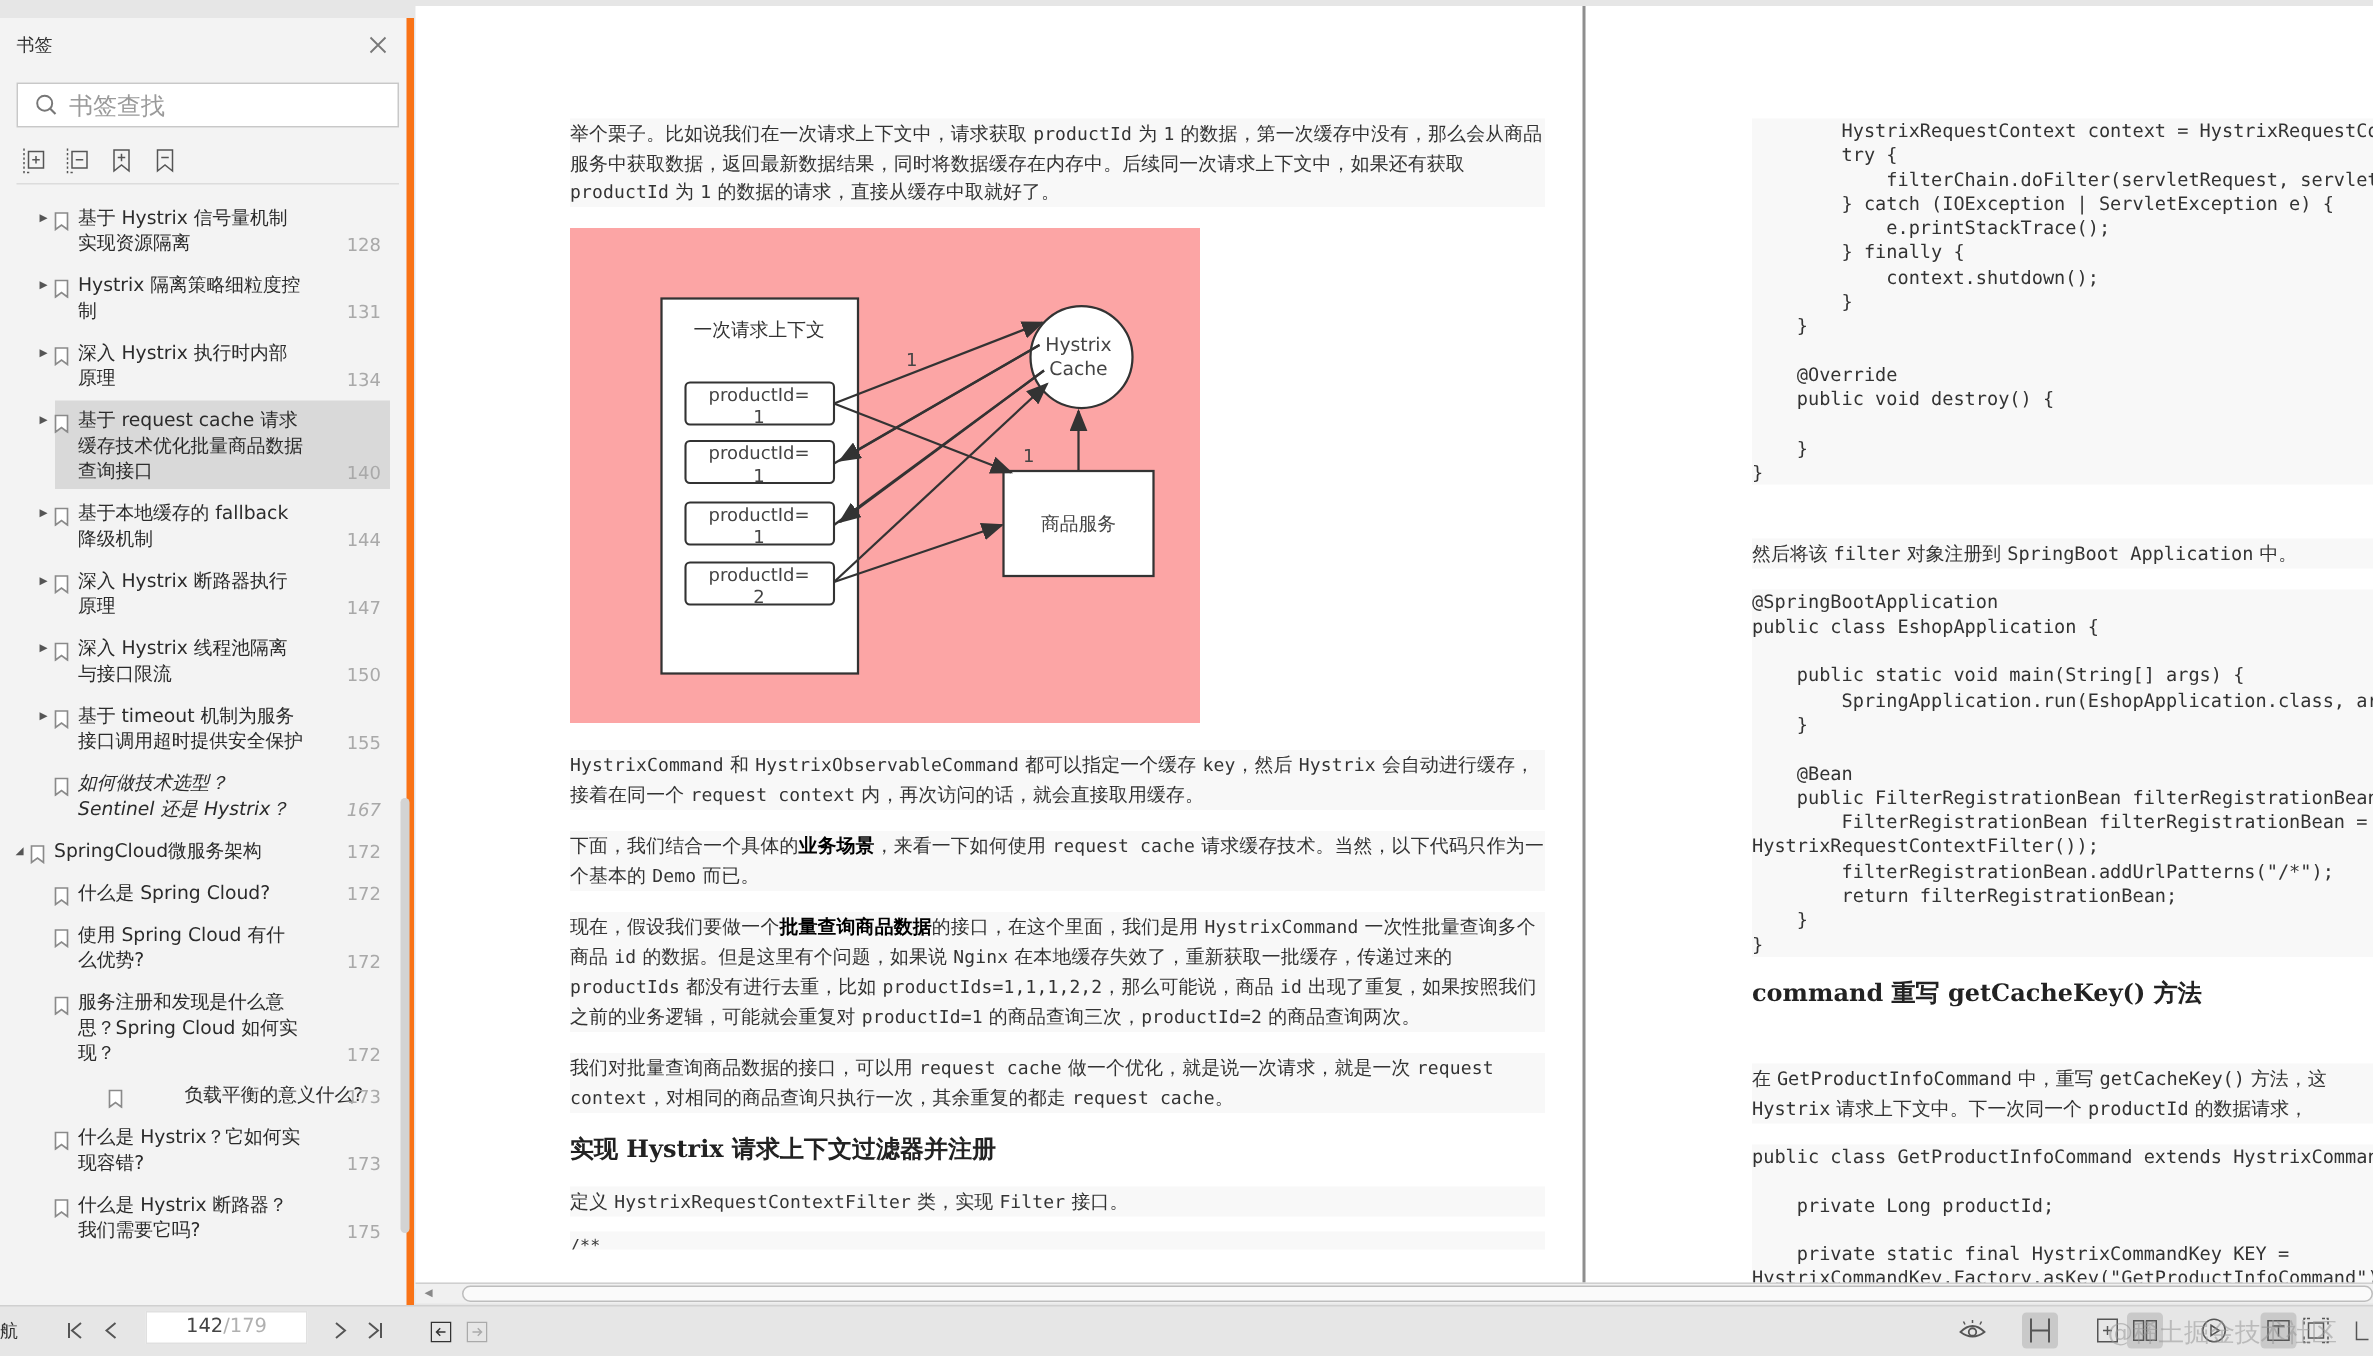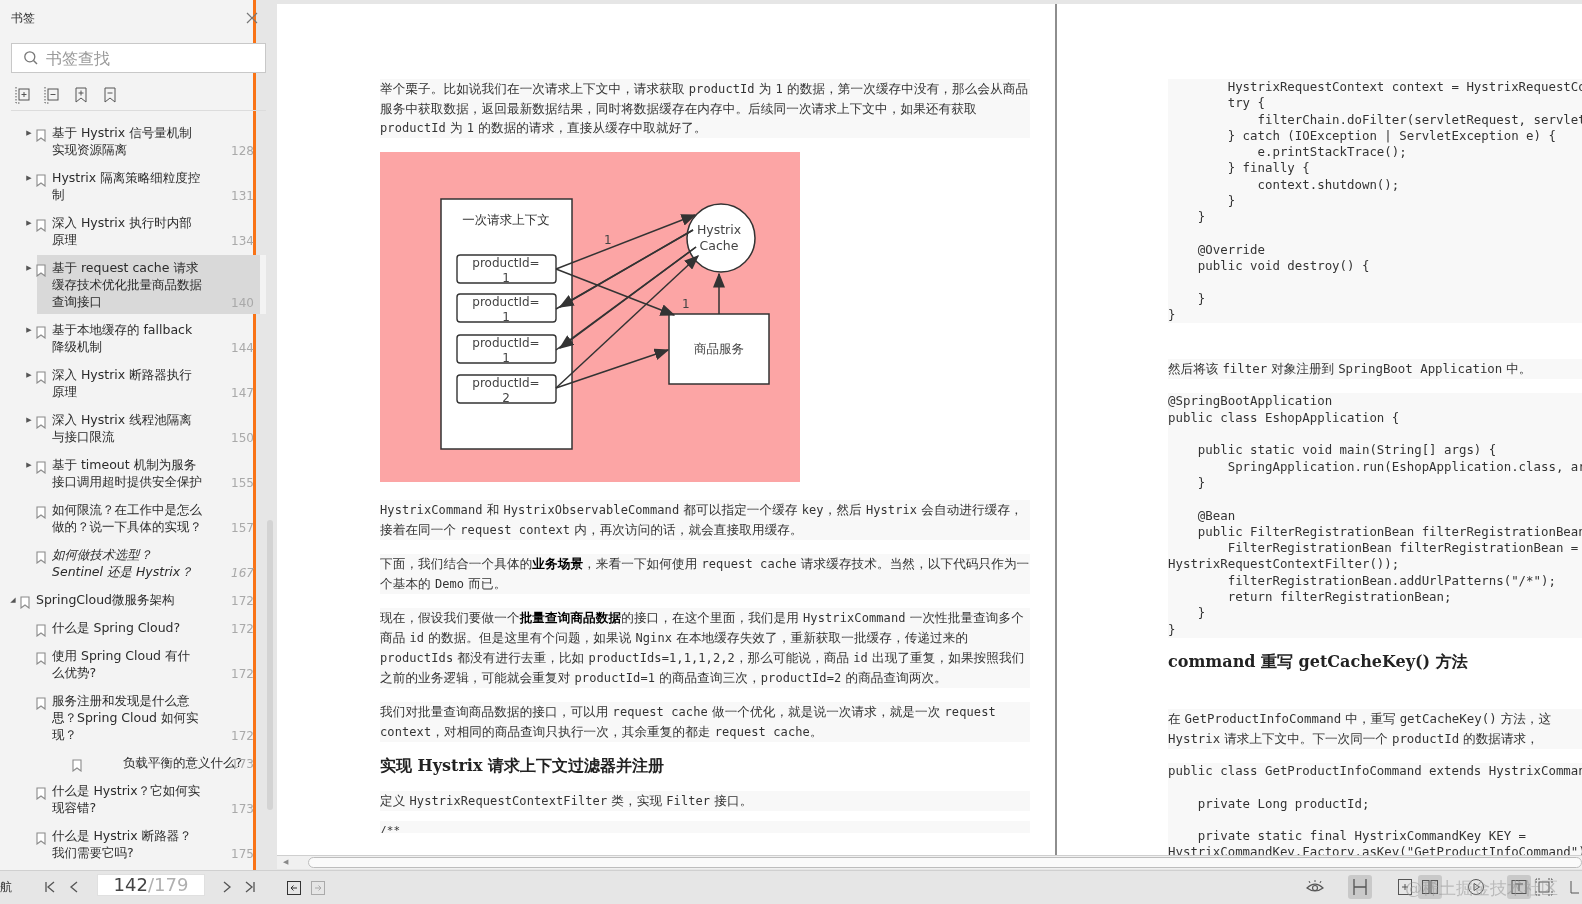--- a/index.html
+++ b/index.html
@@ -1,20 +1,20 @@
 <!DOCTYPE html>
 <html><head>
 <meta charset="utf-8">
 <style>
   * { box-sizing: border-box; margin: 0; padding: 0; }
   html, body { width: 1582px; height: 904px; overflow: hidden; background: #e6e6e6; font-family: "DejaVu Sans", "Liberation Sans", sans-serif; color: #333; }
   .app { position: relative; width: 1582px; height: 904px; }
 
   
-  .sidebar { position: absolute; left: 0; top: 0; width: 256px; height: 872px; background: #f3f3f3; border-right: 3px solid #f97316; }
+  .sidebar { position: absolute; left: 0; top: 12px; width: 276px; height: 872px; background: #f3f3f3; border-right: 5px solid #f97316; }
   .sb-title { position: absolute; left: 11px; top: 10px; font-size: 12px; color: #333; }
   .sb-close { position: absolute; left: 244px; top: 10px; width: 16px; height: 16px; cursor: pointer; }
   .sb-search { position: absolute; left: 11px; top: 43px; width: 255px; height: 30px; background: #fff; border: 1px solid #c8c8c8; display: flex; align-items: center; }
   .sb-search .ico { width: 30px; height: 28px; display: flex; align-items: center; justify-content: center; margin-left: 4px; }
   .sb-search input { border: none; outline: none; font-size: 16px; color: #333; background: transparent; width: 200px; font-family: "DejaVu Sans", sans-serif; }
   .sb-search input::placeholder { color: #9a9a9a; }
   .sb-tools { position: absolute; left: 14px; top: 86px; display: flex; gap: 11px; }
   .sb-tools .t { width: 18px; height: 18px; cursor: pointer; }
   .sb-divider { position: absolute; left: 11px; top: 110px; width: 255px; height: 1px; background: #dcdcdc; }
 
@@ -49,21 +49,21 @@
 
   
   .hscroll { position: absolute; left: 277px; top: 855px; width: 1305px; height: 14px; background: #f0f0f0; border-top: 1px solid #cfcfcf; }
   .hscroll .left-btn { position: absolute; left: 6px; top: 2px; font-size: 7px; color: #888; cursor: pointer; }
   .hscroll .thumb { position: absolute; left: 31px; top: 1px; width: 1274px; height: 11px; background: #fafafa; border: 1px solid #bdbdbd; border-radius: 6px; cursor: pointer; }
 
   
   .bottombar { position: absolute; left: 0; top: 870px; width: 1582px; height: 34px; background: #e6e6e6; border-top: 1px solid #d0d0d0; }
   .nav-label { position: absolute; left: 0; top: 8px; font-size: 12px; color: #333; }
   .nb { position: absolute; top: 6px; width: 20px; height: 20px; cursor: pointer; display: flex; align-items: center; justify-content: center; }
-  .page-input { position: absolute; left: 97px; top: 3px; width: 108px; height: 22px; background: #fff; border: 1px solid #e0e0e0; font-size: 18px; text-align: center; line-height: 20px; }
+  .page-input { position: absolute; left: 97px; top: 3px; width: 108px; height: 22px; background: #fff; border: 1px solid #e0e0e0; font-size: 13px; text-align: center; line-height: 20px; }
   .page-input .cur { color: #444; }
   .page-input .tot { color: #b0b0b0; }
   .rb { position: absolute; top: 4px; width: 24px; height: 24px; cursor: pointer; display: flex; align-items: center; justify-content: center; border-radius: 3px; }
   .rb.on { background: #c9c9c9; }
   .watermark { position: absolute; left: 1405px; top: 6px; font-size: 17px; color: rgba(150,150,150,0.55); white-space: nowrap; font-family: "DejaVu Serif", serif; }
 </style>
 </head>
 <body>
 
 <div class="app">
@@ -171,28 +171,20 @@
           <span class="label">深入 Hystrix 线程池隔离与接口限流</span>
           <span class="page">150</span>
         </div>
         <div class="bm" style="padding-left: 24px; margin-bottom: 3px;">
           <span class="arrow">▶</span>
           <span class="flag"><svg width="10" height="13" viewBox="0 0 10 13">
               <path d="M1 1 H9 V12 L5 9 L1 12 Z" fill="#fff" stroke="#8a8a8a" stroke-width="1.1"></path>
             </svg></span>
           <span class="label">基于 timeout 机制为服务接口调用超时提供安全保护</span>
           <span class="page">155</span>
-        </div>
-        <div class="bm" style="padding-left: 24px; margin-bottom: 3px;">
-          <span class="arrow"></span>
-          <span class="flag"><svg width="10" height="13" viewBox="0 0 10 13">
-              <path d="M1 1 H9 V12 L5 9 L1 12 Z" fill="#fff" stroke="#8a8a8a" stroke-width="1.1"></path>
-            </svg></span>
-          <span class="label">如何限流？在工作中是怎么做的？说一下具体的实现？</span>
-          <span class="page">157</span>
         </div>
         <div class="bm" style="padding-left: 24px; margin-bottom: 3px; font-style: italic;">
           <span class="arrow"></span>
           <span class="flag"><svg width="10" height="13" viewBox="0 0 10 13">
               <path d="M1 1 H9 V12 L5 9 L1 12 Z" fill="#fff" stroke="#8a8a8a" stroke-width="1.1"></path>
             </svg></span>
           <span class="label">如何做技术选型？Sentinel 还是 Hystrix？</span>
           <span class="page">167</span>
         </div>
         <div class="bm" style="padding-left: 8px; margin-bottom: 3px;">

